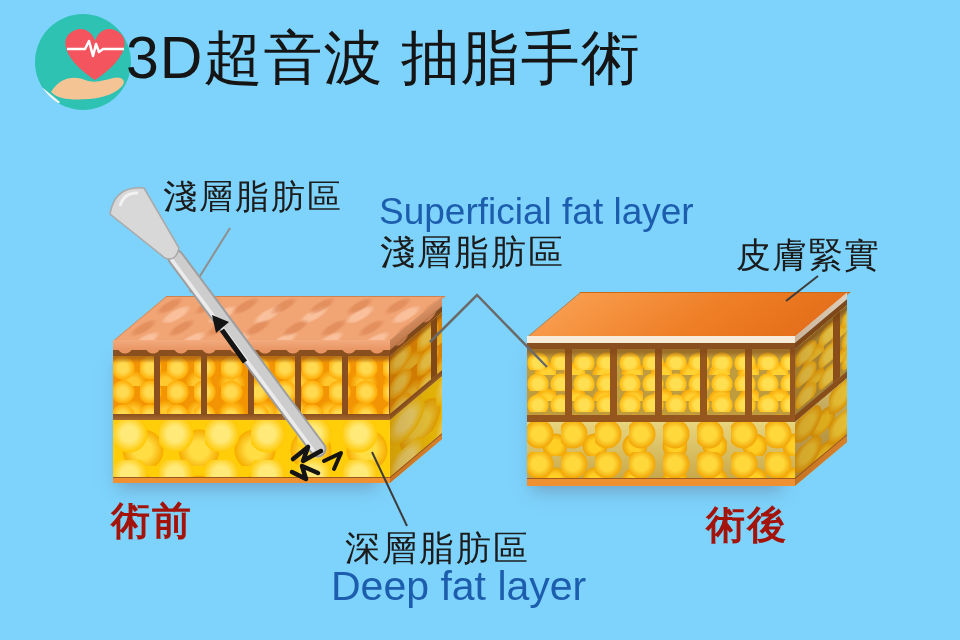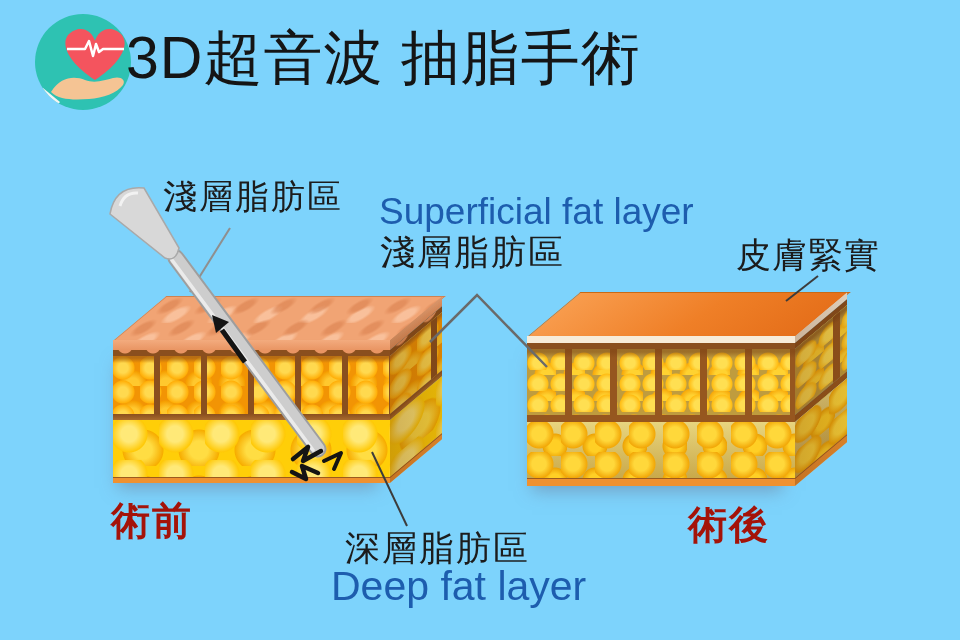--- a/index.html
+++ b/index.html
@@ -15,21 +15,21 @@
   .lbl{position:absolute;white-space:nowrap;z-index:40;}
   .blue{color:#1d5dae;}
   .blk-txt{color:#1c1c1c;}
   .red{color:#a41309;font-weight:700;}
   .cannula-en{left:169px;top:131px;font-size:35px;}
   .cannula-zh{left:163px;top:174px;font-size:34px;letter-spacing:2px;}
   .superficial-en{left:379px;top:191px;font-size:37px;}
   .superficial-zh{left:380px;top:229px;font-size:35px;letter-spacing:2px;}
   .skinfirm-zh{left:736px;top:232px;font-size:35px;letter-spacing:1px;text-align:right;}
   .before-lbl{left:111px;top:494px;font-size:39px;letter-spacing:2px;text-align:right;}
-  .after-lbl{left:688px;top:498px;font-size:39px;letter-spacing:2px;}
+  .after-lbl{left:706px;top:498px;font-size:39px;letter-spacing:2px;}
   .deep-zh{left:345px;top:525px;font-size:35px;letter-spacing:2px;}
   .deep-en{left:331px;top:563px;font-size:41px;}
 
   
   .blk{position:absolute;z-index:10;}
   .blk-before{left:113px;top:296px;width:340px;height:190px;}
   .blk-after{left:527px;top:292px;width:330px;height:198px;}
   .face{position:absolute;}
   .topface{transform-origin:0 100%;transform:skewX(-50deg);}
   .sideface{transform-origin:0 0;transform:skewY(-40deg);overflow:hidden;}

